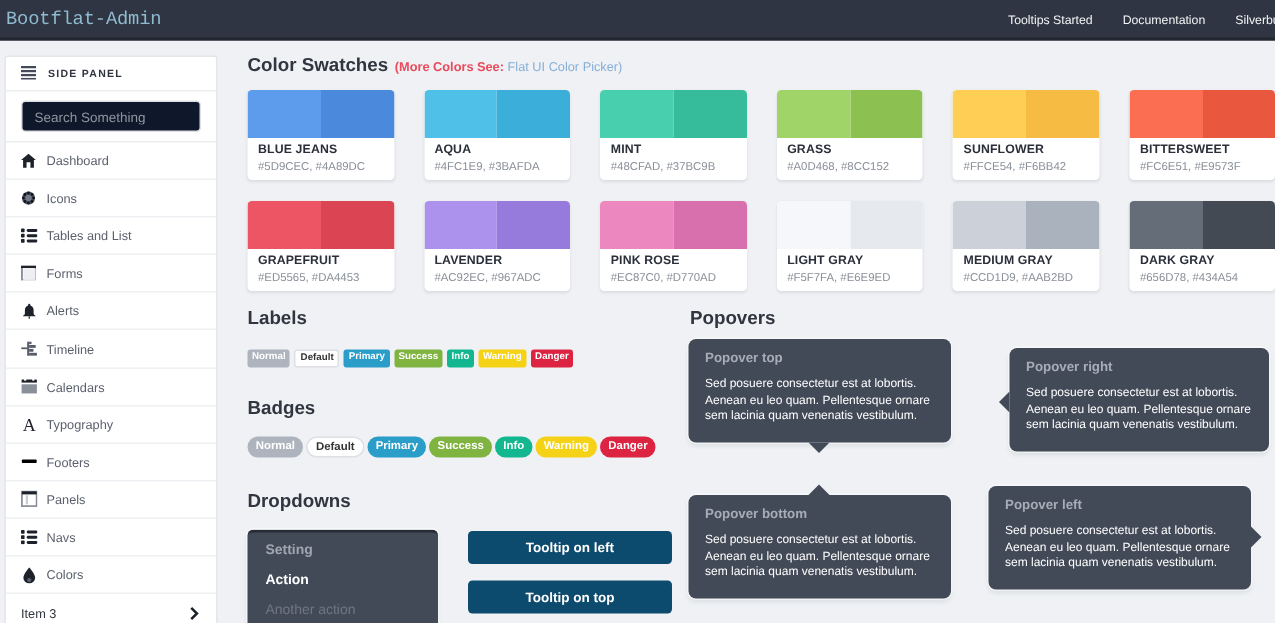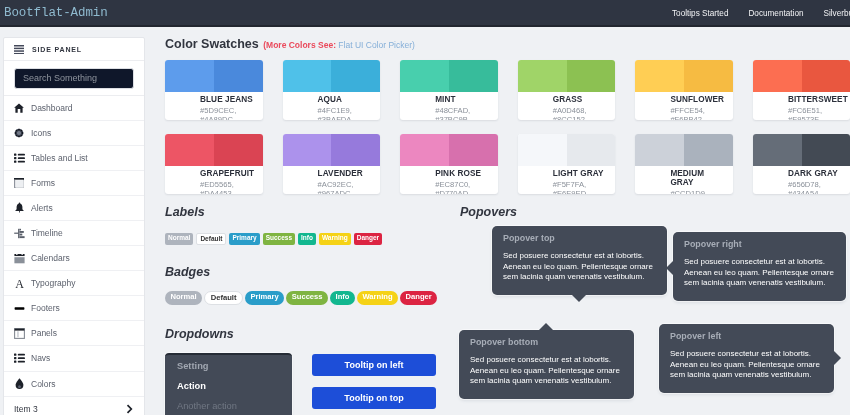--- a/index.html
+++ b/index.html
@@ -37,40 +37,40 @@
   .main { position:absolute; left:165px; top:0; right:0; bottom:0; }
   .sec-title { font-size:12.5px; color:#31353F; font-weight:bold; }
   .sub { font-size:8.5px; font-weight:bold; }
   .sub .a { color:#EA4A5C; }
   .sub .b { color:#85AFD8; font-weight:normal; }
 
   .swatches { position:absolute; left:0; top:33px; display:grid; grid-template-columns:repeat(6, 97.5px); gap:14px 20.1px; }
   .sw { background:#fff; border-radius:3px; box-shadow:0 1px 2px rgba(30,40,60,.10); overflow:hidden; height:60px;}
   .sw .colors { height:32px; display:flex; }
   .sw .colors div { flex:1; }
-  .sw .meta { padding:3px 7px 0 7px;margin-left:28px; }
+  .sw .meta { padding:3px 7px 0 7px; }
   .sw .name { font-size:8.2px; font-weight:bold; color:#2B2F3A; letter-spacing:.1px; }
   .sw .hex { font-size:7.6px; color:#8A9099; margin-top:2px; }
 
-  h3.h { font-size:12.5px; color:#31353F; font-weight:bold; margin:0;font-style:italic; }
+  h3.h { font-size:12.5px; color:#31353F; font-weight:bold; margin:0; }
 
   .labels { display:flex; gap:3px; }
   .lab { font-size:6.5px; font-weight:bold; color:#fff; padding:1.5px 3px 2px 3px; border-radius:2px; line-height:1; }
   .lab.default { background:#fff; color:#333; border:1px solid #DDE0E4;}
   .badges { display:flex; gap:2px; }
   .badge { font-size:7.6px; font-weight:bold; color:#fff; padding:2px 5.5px 2.5px 5.5px; border-radius:7px; line-height:1; }
   .badge.default { background:#fff; color:#333; border:1px solid #DDE0E4;}
 
   .ddmenu { background:#434A57; border-radius:4px; border-top:2px solid #262C36; width:127px; padding:3px 0 6px 0; box-shadow:0 0 0 1px rgba(255,255,255,.55), 0 2px 3px rgba(100,110,130,.14); }
   .ddmenu .hdr { font-size:9.3px; font-weight:bold; color:#A0A6B0; padding:3px 12px 4px 12px; }
   .ddmenu .it { font-size:9.3px; font-weight:bold; color:#fff; padding:6px 12px 4px 12px; }
   .ddmenu .it.dis { color:#707783; font-weight:normal;}
 
-  .tbtn { background:#1d4ed8; color:#fff; font-size:9px; font-weight:bold; border:none; border-radius:3px;
-     width:124px; height:22px; font-family:inherit; cursor:pointer; }
+  .tbtn { background:#0c4a6e; color:#fff; font-size:9px; font-weight:bold; border:none; border-radius:3px;
+     width:136px; height:22px; font-family:inherit; cursor:pointer; }
 
   .pop { position:absolute; background:#434A57; border-radius:5px; box-shadow:0 0 0 1px rgba(255,255,255,.55), 0 2px 3px rgba(100,110,130,.14); }
   .pop .ttl { font-size:8.9px; font-weight:bold; color:#A7ADB7; padding:7px 11px 0 11px; }
   .pop .bd { font-size:8px; color:#fff; padding:8px 11px 12px 11px; line-height:10.5px; }
   .arrow { position:absolute; width:0; height:0; }
 </style>
 </head>
 <body>
 
 <div class="navbar">
@@ -409,21 +409,21 @@
       <div class="it">Action</div>
       <div class="it dis">Another action</div>
     </div>
 
     <h3 class="h" style="position:absolute;left:148px;top:300px;margin-top:32px;">Tooltips</h3>
     <button class="tbtn" style="position:absolute;left:147px;top:327px;">Tooltip on left</button>
     <button class="tbtn" style="position:absolute;left:147px;top:360px;">Tooltip on top</button>
 
     <h3 class="h" style="position:absolute;left:295px;top:178px;">Popovers</h3>
 
-    <div class="pop" style="left:294px;top:199px;width:175px;margin-left:33px;">
+    <div class="pop" style="left:294px;top:199px;width:175px;">
       <div class="ttl">Popover top</div>
       <div class="bd">Sed posuere consectetur est at lobortis. Aenean eu leo quam. Pellentesque ornare sem lacinia quam venenatis vestibulum.</div>
       <div class="arrow" style="left:80px;bottom:-7px;border-left:7px solid transparent;border-right:7px solid transparent;border-top:7px solid #434A57;"></div>
     </div>
 
     <div class="pop" style="left:508px;top:205px;width:173px;">
       <div class="ttl">Popover right</div>
       <div class="bd">Sed posuere consectetur est at lobortis. Aenean eu leo quam. Pellentesque ornare sem lacinia quam venenatis vestibulum.</div>
       <div class="arrow" style="left:-7px;top:29px;border-top:7px solid transparent;border-bottom:7px solid transparent;border-right:7px solid #434A57;"></div>
     </div>

